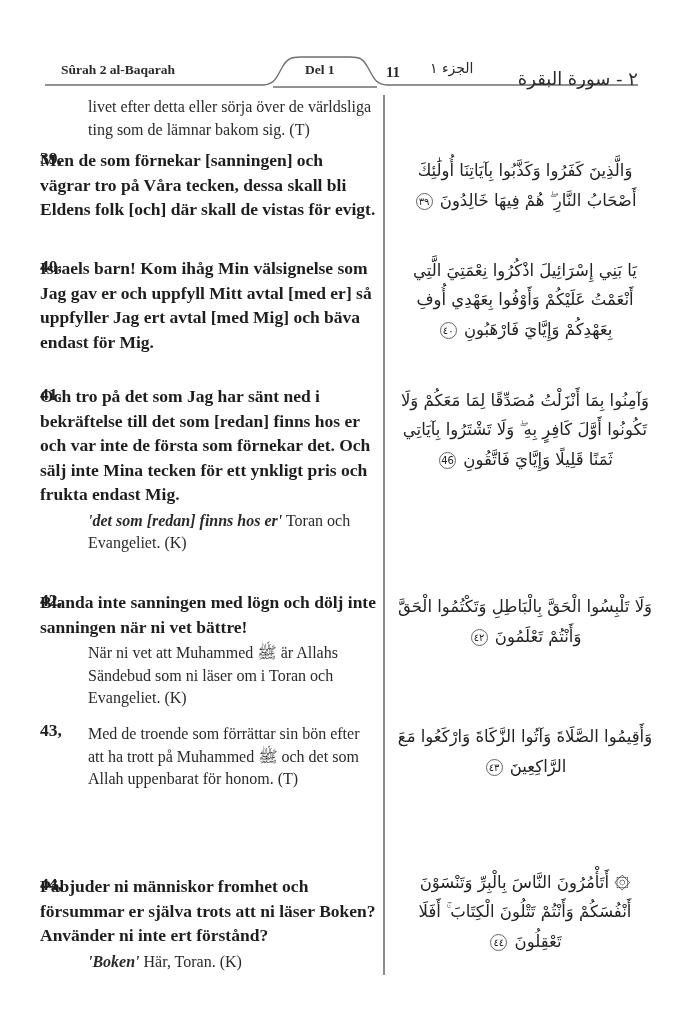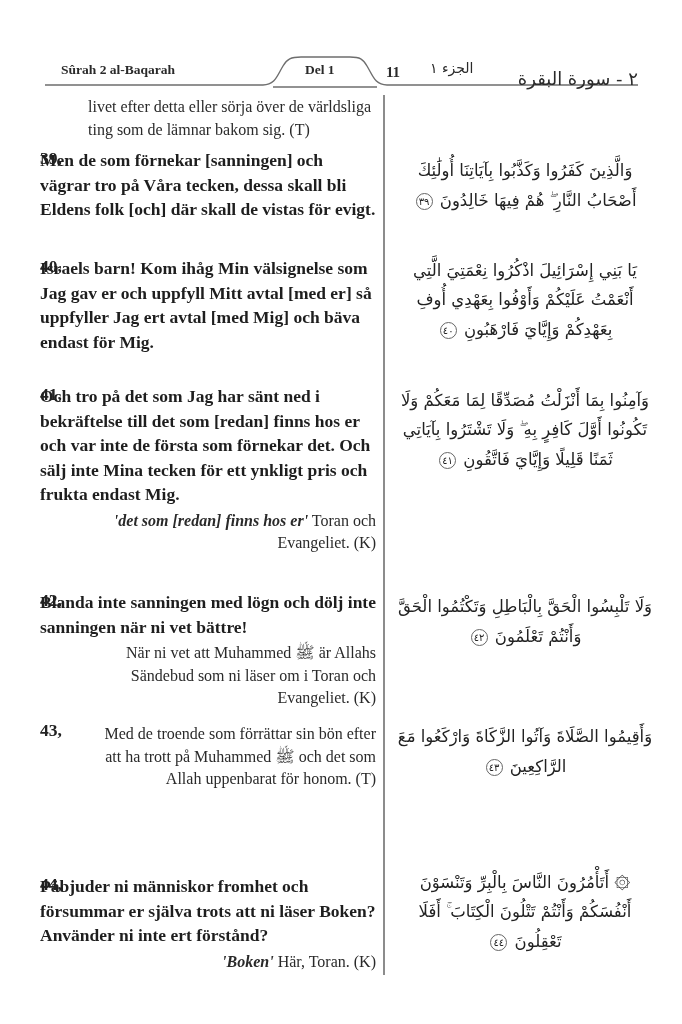--- a/index.html
+++ b/index.html
@@ -9,21 +9,21 @@
     .h-left { position: absolute; left: 16px; top: 6px; font-size: 13.5px; font-weight: bold; color: #2a2a2a; text-align: right; }
     .h-part { position: absolute; left: 260px; top: 6px; font-size: 13.5px; font-weight: bold; color: #2a2a2a; }
     .h-page { position: absolute; left: 318px; top: 8px; width: 60px; text-align: center; font-size: 15px; font-weight: bold; color: #2a2a2a; }
     .h-juz { position: absolute; left: 385px; top: 4px; font-size: 14px; color: #2a2a2a; direction: rtl; font-family: "DejaVu Sans", sans-serif; }
     .h-surah-ar { position: absolute; right: 0; top: 4px; font-size: 18px; color: #2a2a2a; direction: rtl; font-family: "DejaVu Sans", sans-serif; margin-top: 8px; }
     .h-line { position: absolute; left: 0; top: 0; width: 593px; height: 32px; }
     .divider { position: absolute; left: 383px; top: 95px; width: 2px; height: 880px; background: #8c8c8c; }
     .verse { position: absolute; left: 40px; width: 336px; }
     .num { position: absolute; left: 0; top: 0; font-weight: bold; font-size: 17.5px; }
     .sv { font-weight: bold; font-size: 17.5px; line-height: 24.5px; color: #1e1e1e; }
-    .note { margin-left: 48px; font-size: 16px; line-height: 22.5px; color: #2a2a2a; margin-top: 3px; text-align: right; }
+    .note { margin-left: 48px; font-size: 16px; line-height: 22.5px; color: #2a2a2a; margin-top: 3px; }
     .note i { font-weight: bold; }
     .cont { position: absolute; left: 88px; top: 96px; width: 296px; font-size: 16px; line-height: 22.5px; color: #2a2a2a; }
     .arabic { position: absolute; left: 395px; width: 260px; direction: rtl; text-align: center;
       font-family: "DejaVu Sans", sans-serif; font-size: 16.5px; line-height: 29px; color: #222; }
     .ayah { display: inline-block; font-size: 10px; border: 1px solid #666; border-radius: 50%;
       width: 15px; height: 15px; line-height: 15px; text-align: center; vertical-align: middle; margin: 8px 2px; }
   </style>
 </head>
 <body>
 
@@ -61,21 +61,21 @@
   <span class="ayah">٤٠</span>
 </div>
 
 <div class="verse" style="top:384px">
   <span class="num">41,</span>
   <div class="sv">Och tro på det som Jag har sänt ned i bekräftelse till det som [redan] finns hos er och var inte de första som förnekar det. Och sälj inte Mina tecken för ett ynkligt pris och frukta endast Mig.</div>
   <div class="note"><i>'det som [redan] finns hos er'</i><span> Toran och Evangeliet. (K)</span></div>
 </div>
 <div class="arabic" style="top:386px">
   <span>وَآمِنُوا بِمَا أَنْزَلْتُ مُصَدِّقًا لِمَا مَعَكُمْ وَلَا تَكُونُوا أَوَّلَ كَافِرٍ بِهِ ۖ وَلَا تَشْتَرُوا بِآيَاتِي ثَمَنًا قَلِيلًا وَإِيَّايَ فَاتَّقُونِ</span>
-  <span class="ayah">٤١</span>
+  <span class="ayah">46</span>
 </div>
 
 <div class="verse" style="top:590px">
   <span class="num">42,</span>
   <div class="sv">Blanda inte sanningen med lögn och dölj inte sanningen när ni vet bättre!</div>
   <div class="note">När ni vet att Muhammed ﷺ är Allahs Sändebud som ni läser om i Toran och Evangeliet. (K)</div>
 </div>
 <div class="arabic" style="top:592px">
   <span>وَلَا تَلْبِسُوا الْحَقَّ بِالْبَاطِلِ وَتَكْتُمُوا الْحَقَّ وَأَنْتُمْ تَعْلَمُونَ</span>
   <span class="ayah">٤٢</span>

